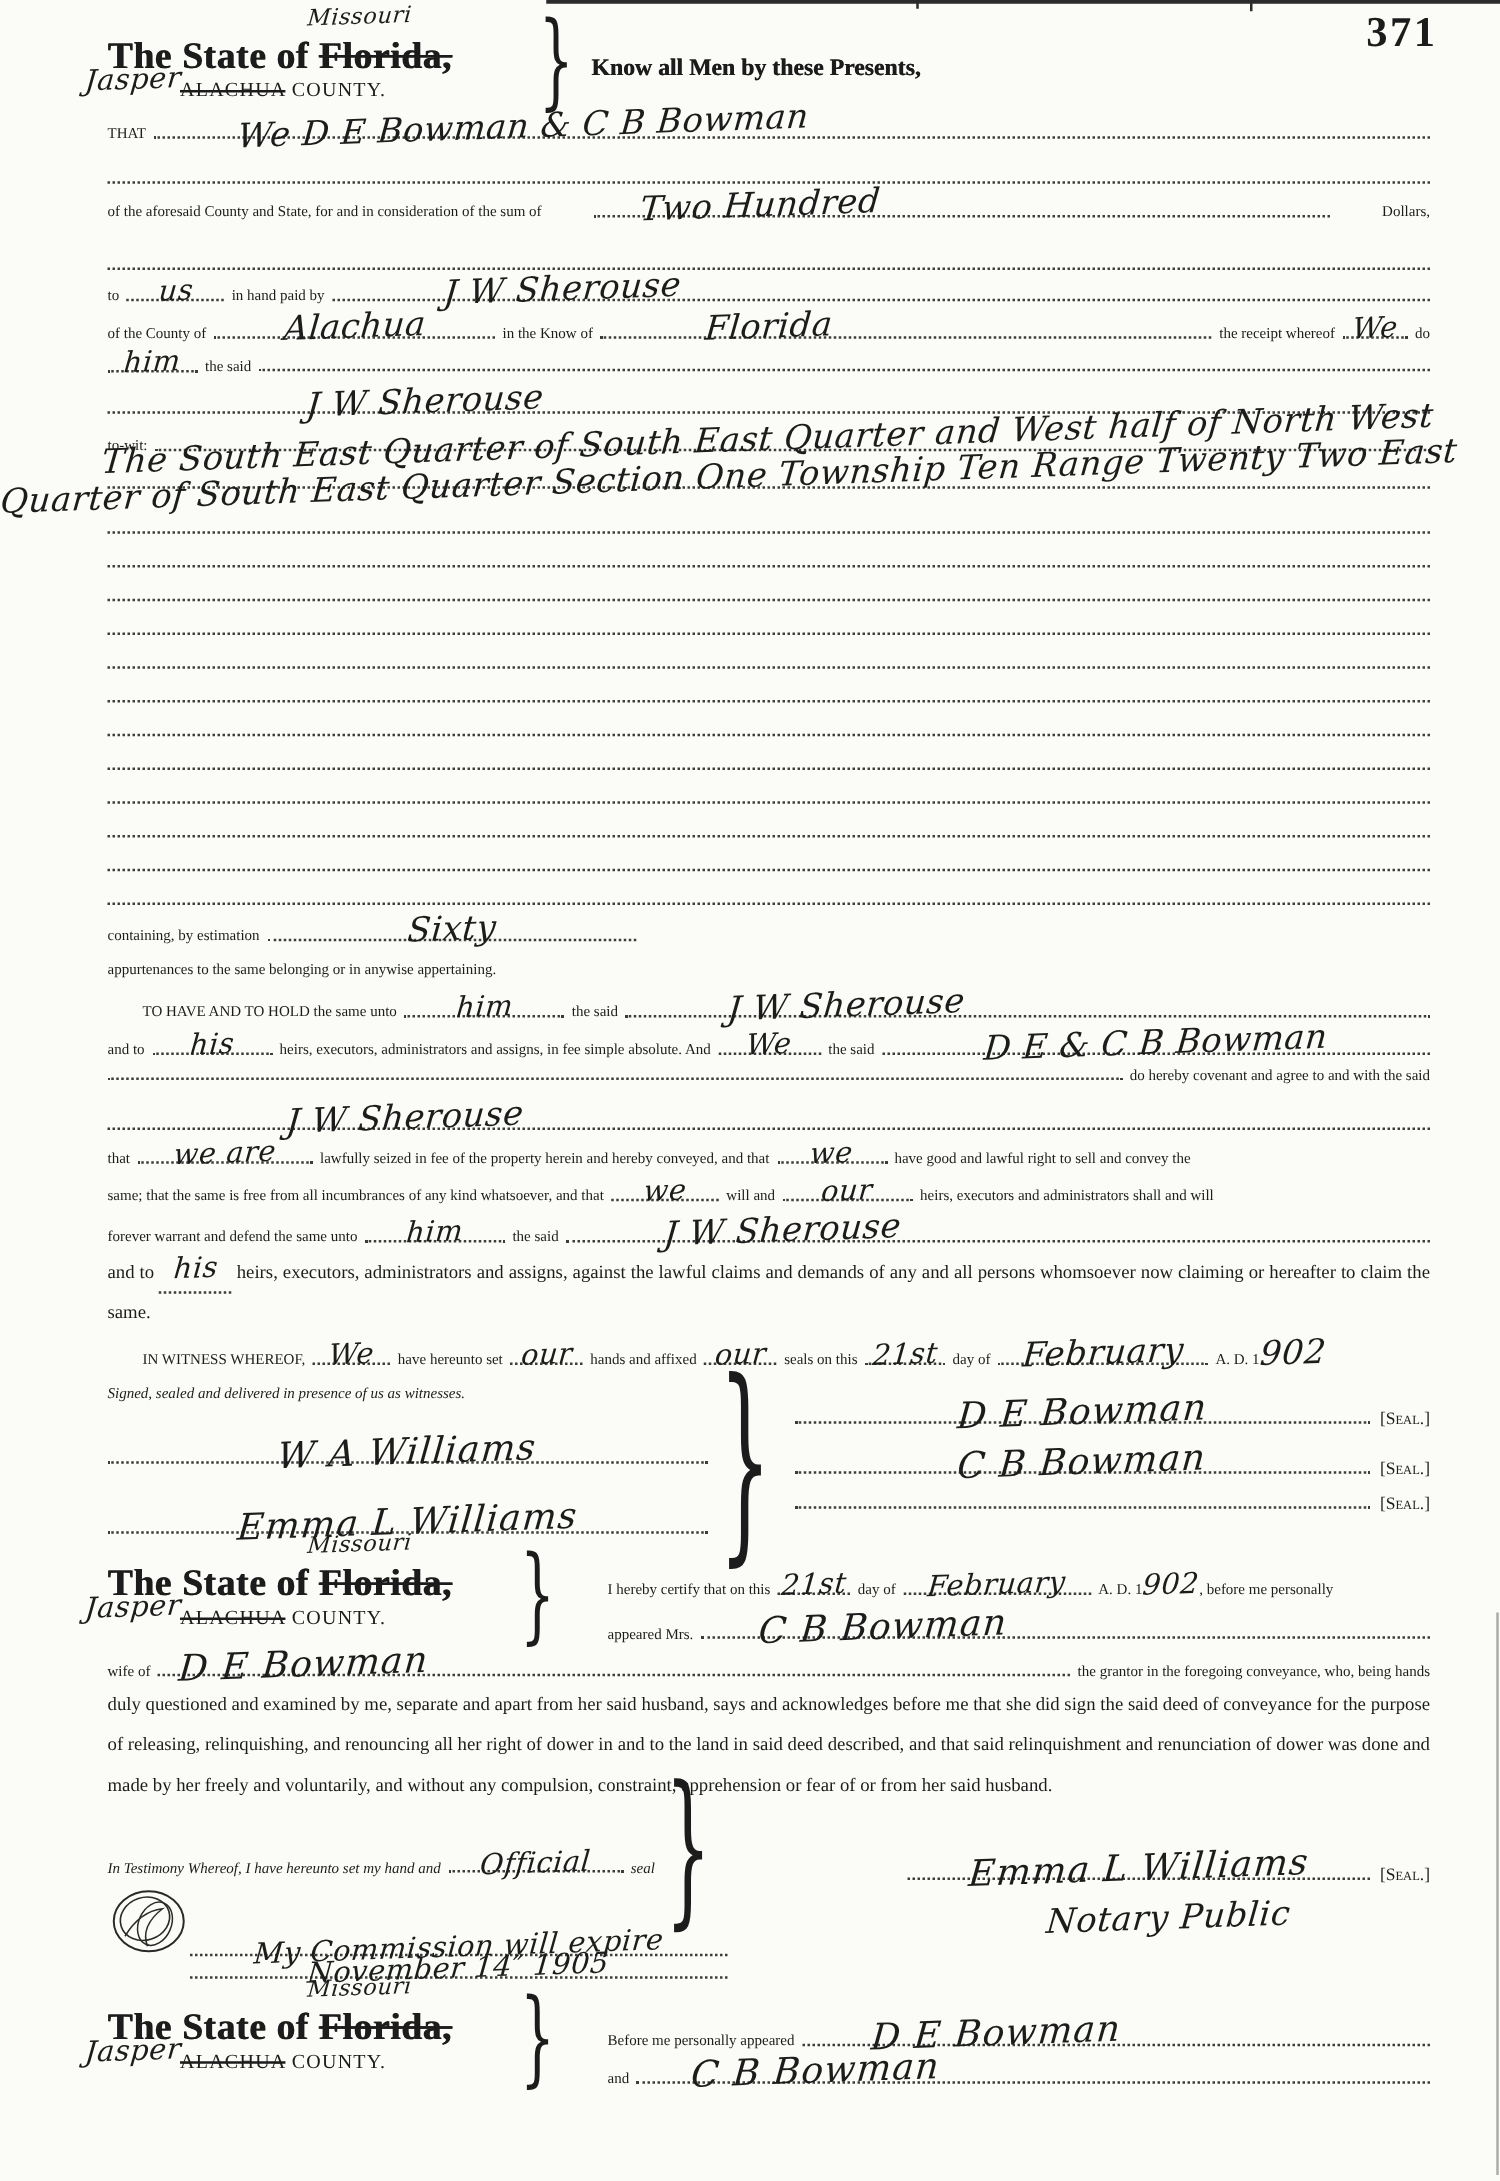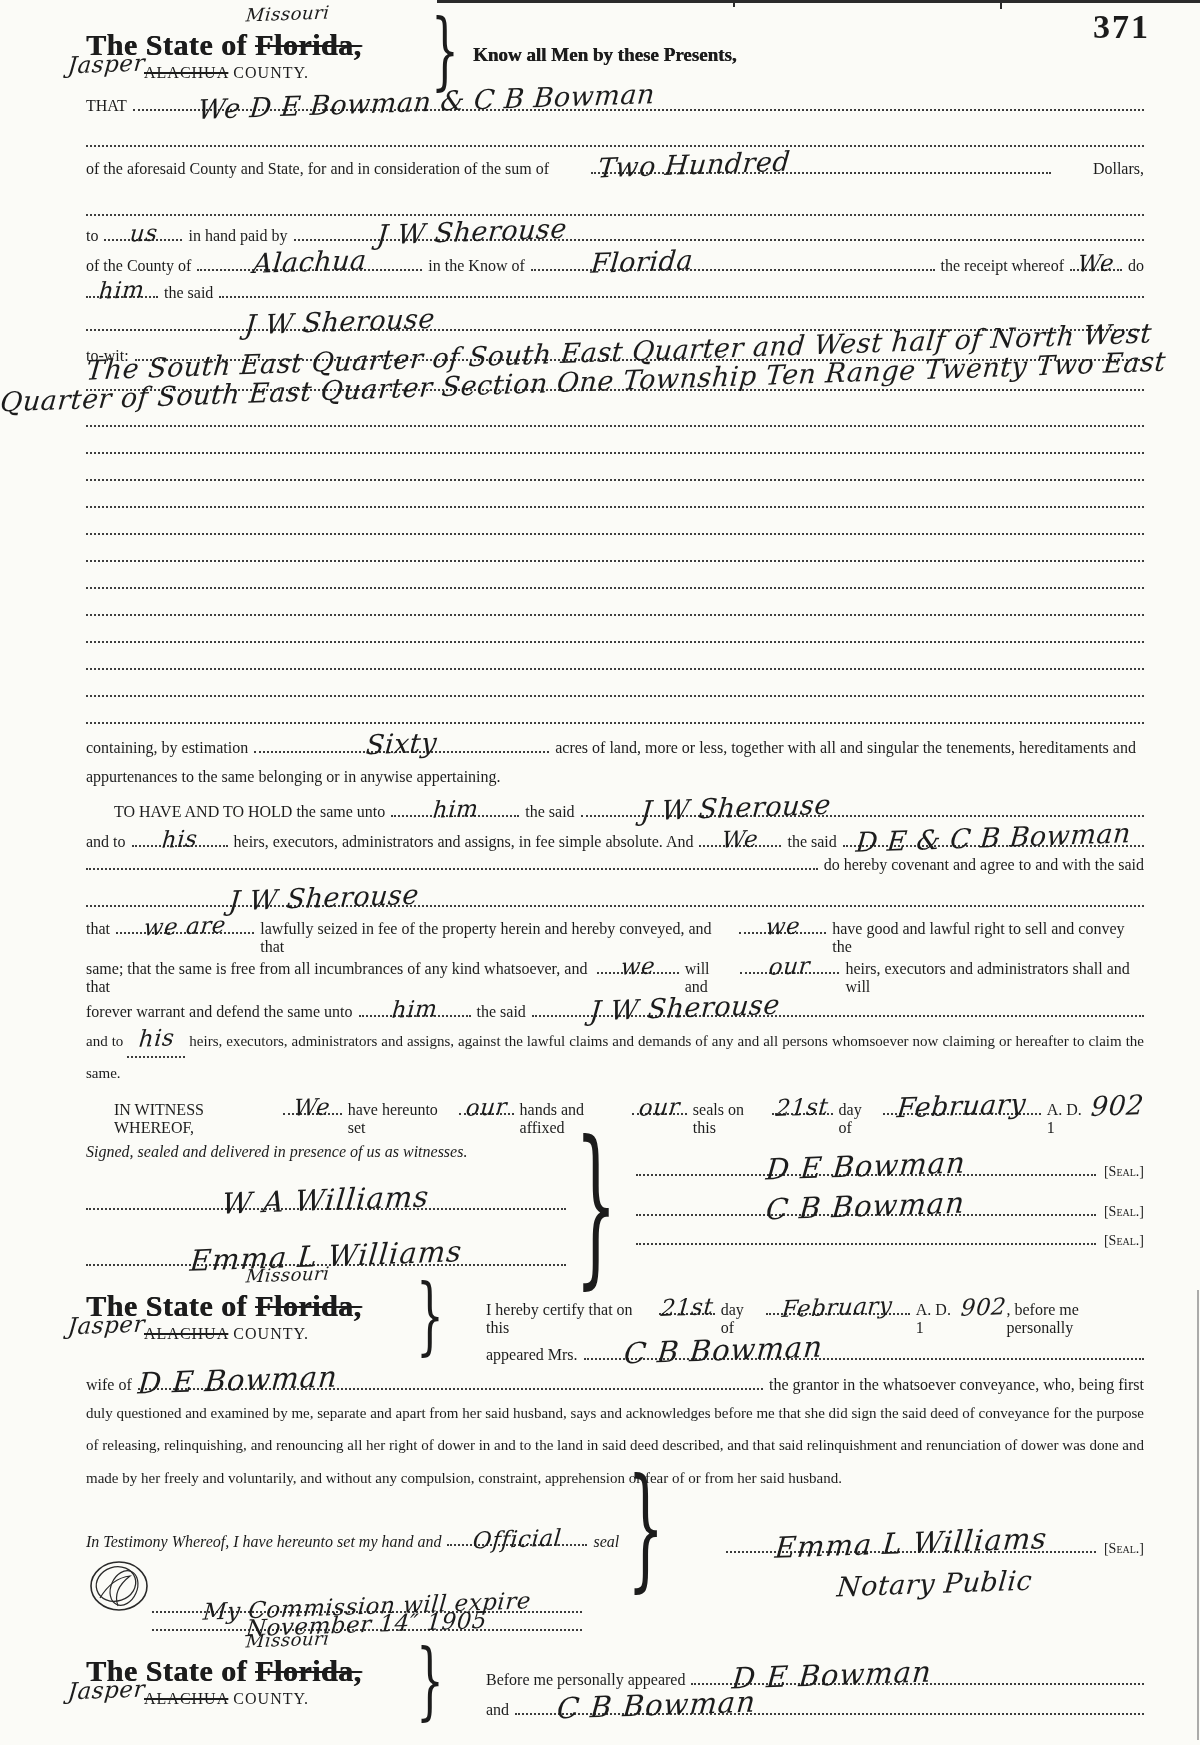--- a/index.html
+++ b/index.html
@@ -8,21 +8,21 @@
   .page { position:absolute; inset:0; padding:4px 56px 0 86px; }
 
   
   .scan-top { position:absolute; top:0; left:437px; right:0; height:3px; background:#2b2b2b; }
   .scan-tick1 { position:absolute; top:0; left:733px; width:2px; height:7px; background:#2b2b2b; }
   .scan-tick2 { position:absolute; top:0; left:1000px; width:2px; height:9px; background:#2b2b2b; }
   .scan-right { position:absolute; top:1290px; right:1px; width:2px; height:450px; background:#777; opacity:.6; }
 
   .pageno { position:absolute; top:8px; right:50px; font-size:34px; font-weight:700; letter-spacing:2px; }
 
-  .printed { font-size:16px; }
+  .printed { font-size:12px; }
   .it { font-style:italic; }
   .struck { text-decoration:line-through; text-decoration-thickness:2px; }
 
   .hw { font-family:"DejaVu Serif",serif; font-style:italic; display:inline-block;
         transform:rotate(-2deg) skewX(-7deg); font-size:23px; line-height:.9;
         white-space:nowrap; letter-spacing:.5px; }
   .hw.sm { font-size:18px; }
   .hw.lg { font-size:27px; }
   .hw.sig { font-size:29px; letter-spacing:1px; }
 
@@ -170,21 +170,20 @@
   <div class="blank-line"></div>
   <div class="blank-line"></div>
   <div class="blank-line"></div>
   <div class="blank-line"></div>
 
   <div class="fline" style="margin-top:8px;">
     <span class="printed rpad">containing, by estimation</span>
     <span class="fill" style="width:295px;">
         <span class="hw lg">Sixty</span>
       </span>
-    <span class="printed lpad">acres of land, more or less, together with all and singular the tenements, hereditaments and</span>
   </div>
   <div class="printed" style="margin-top:6px;">appurtenances to the same belonging or in anywise appertaining.</div>
 
   <div class="fline" style="margin-top:10px;">
     <span class="printed rpad" style="padding-left:28px;">TO HAVE AND TO HOLD the same unto</span>
     <span class="fill" style="width:128px;">
         <span class="hw">him</span>
       </span>
     <span class="printed lpad rpad">the said</span>
     <span class="fill grow">
@@ -355,21 +354,21 @@
           </span>
       </div>
     </div>
   </div>
 
   <div class="fline">
     <span class="printed rpad">wife of</span>
     <span class="fill grow">
         <span class="hw sig" style="margin-right:68%;">D E Bowman</span>
       </span>
-    <span class="printed lpad">the grantor in the whatsoever conveyance, who, being first</span>
+    <span class="printed lpad">the grantor in the foregoing conveyance, who, being hands</span>
   </div>
 
   <div class="para" style="line-height:2.15;">duly questioned and examined by me, separate and apart from her said husband, says and acknowledges before me that she did sign the said deed of conveyance for the purpose of releasing, relinquishing, and renouncing all her right of dower in and to the land in said deed described, and that said relinquishment and renunciation of dower was done and made by her freely and voluntarily, and without any compulsion, constraint, apprehension or fear of or from her said husband.</div>
 
   <div class="ack-row" style="margin-top:4px;">
     <div style="width:640px; flex:0 0 auto;">
       <div class="fline">
         <span class="printed it rpad">In Testimony Whereof, I have hereunto set my hand and</span>
         <span class="fill" style="width:140px;">
             <span class="hw">Official</span>

